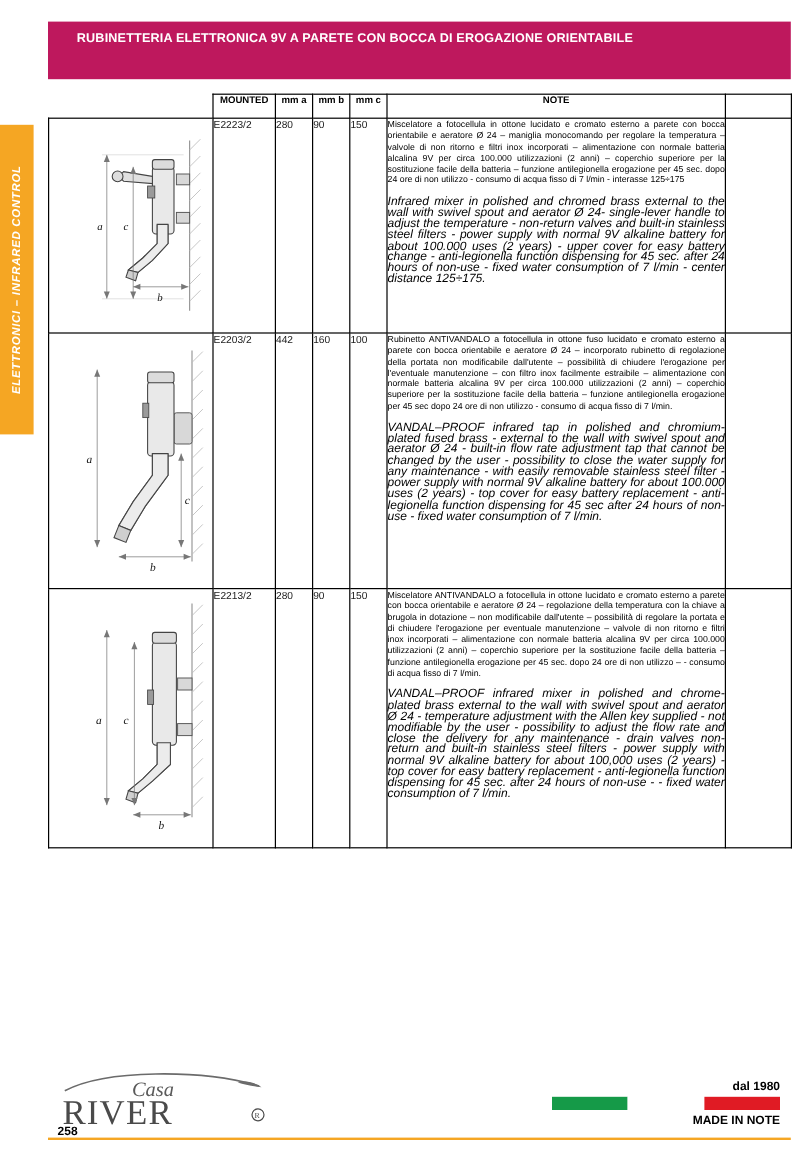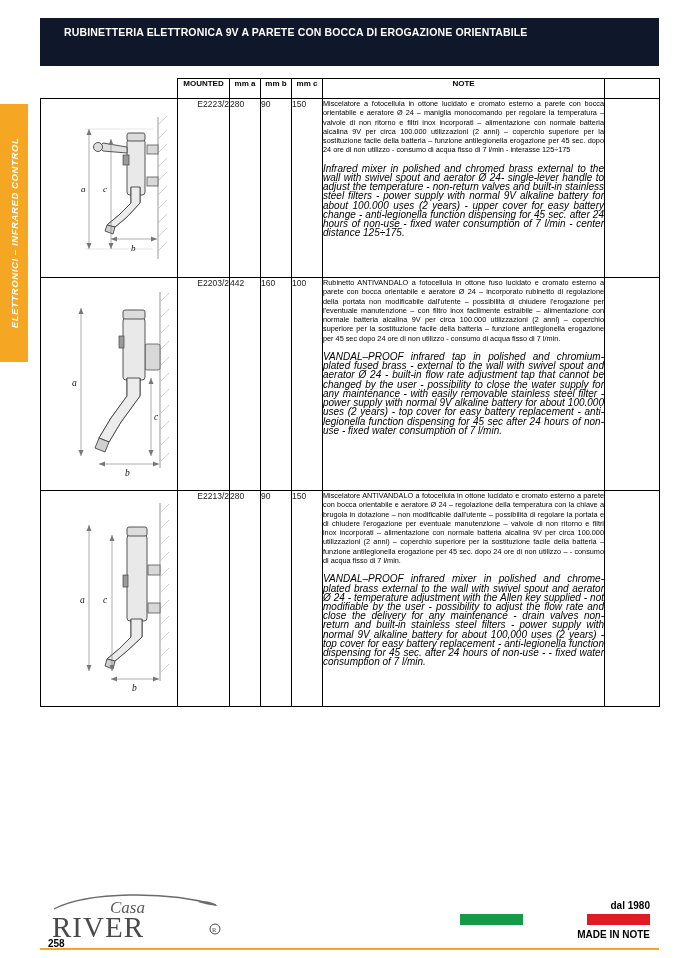--- a/index.html
+++ b/index.html
@@ -37,21 +37,21 @@
     color: #ffffff;
   }
 
   
   .header-band {
     position: absolute;
     left: 40px;
     top: 18px;
     width: 619px;
     height: 48px;
-    background: #0f172a;
+    background: #be185d;
     padding: 7px 0 0 24px;
   }
   .header-title {
     font-size: 10.5px;
     font-weight: bold;
     color: #ffffff;
     letter-spacing: 0.15px;
     line-height: 14px;
   }
   .header-subtitle {
@@ -93,21 +93,21 @@
     font-size: 8px;
     font-weight: bold;
     text-align: center;
     vertical-align: middle;
     color: #000;
   }
   thead th.blank { border: none; }
 
   .cell-code {
     font-size: 8.5px;
-    text-align: right;
+    text-align: left;
     padding-top: 8px;
   }
   .cell-dim {
     font-size: 8.5px;
     text-align: left;
     padding-top: 8px;
   }
   .cell-note {
     padding: 7px 8px 8px 8px;
   }

